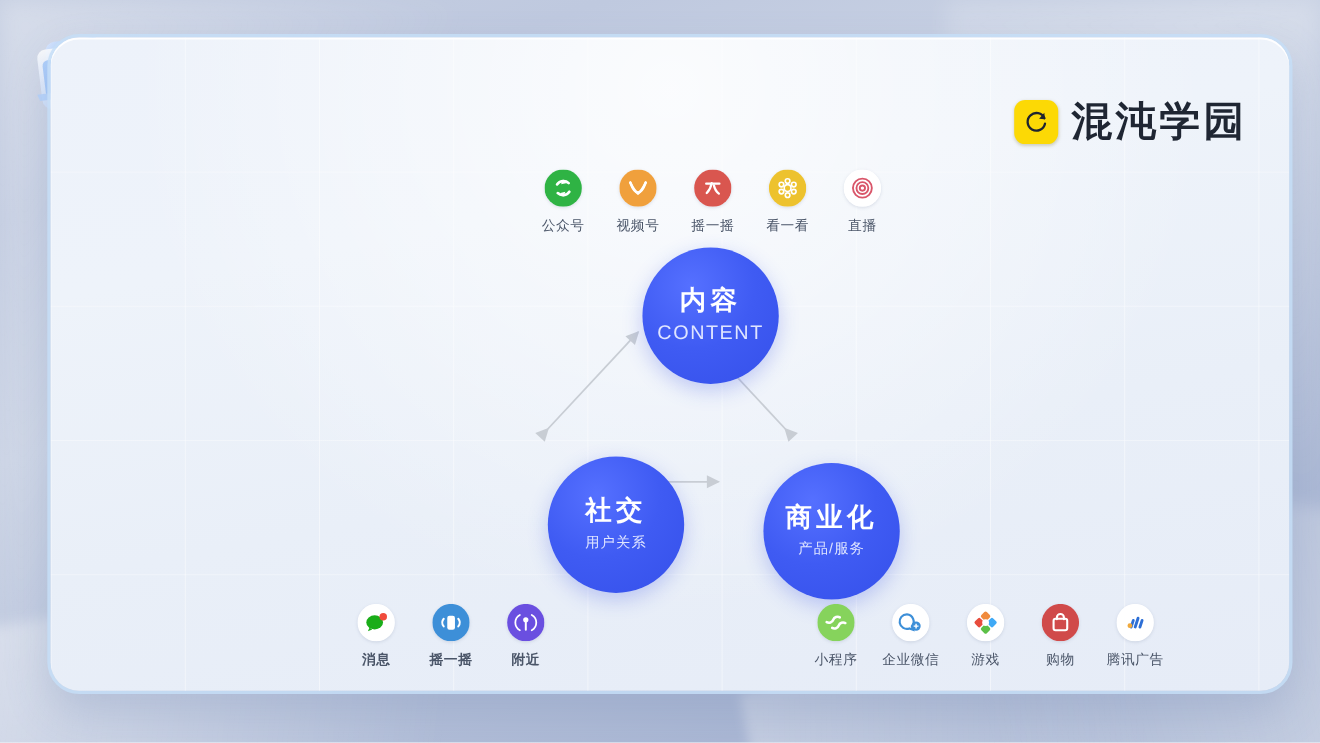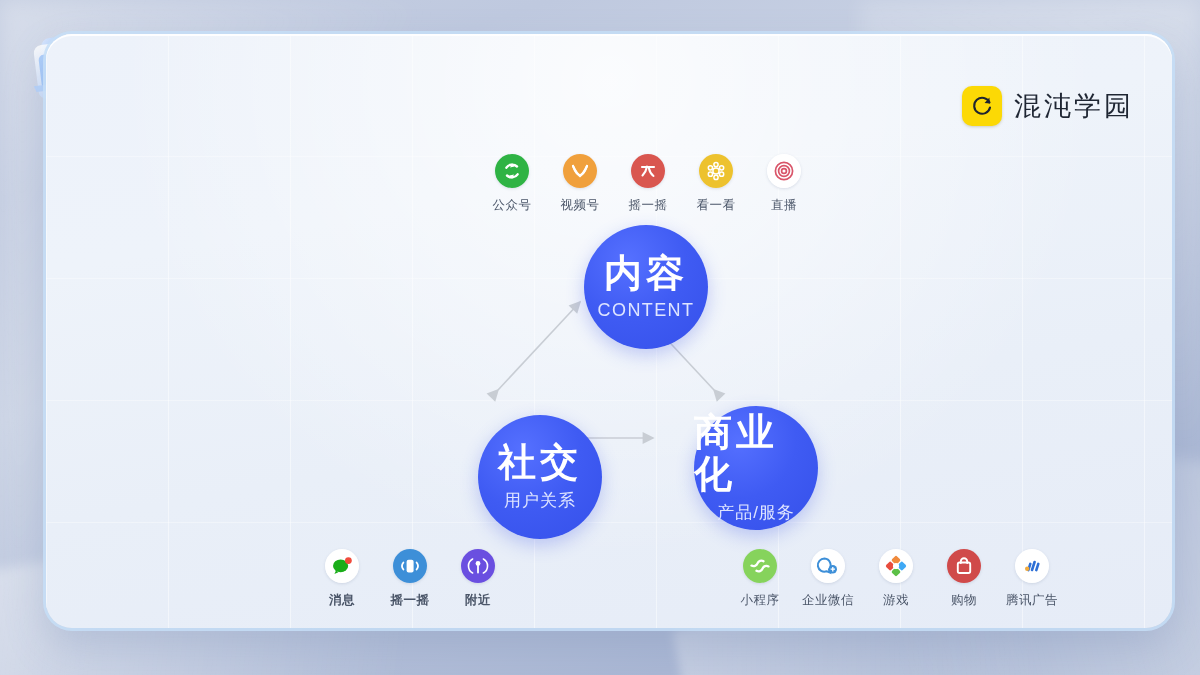--- a/index.html
+++ b/index.html
@@ -54,40 +54,40 @@
 
   
   .brand{position:absolute;right:38px;top:52px;display:flex;align-items:center;gap:12px;}
   .brand-mark{
     width:40px;height:40px;border-radius:10px;background:#fcd905;
     display:flex;align-items:center;justify-content:center;
     box-shadow:0 1px 3px rgba(100,90,20,.25);
   }
   .brand-name{
     font-family:"DejaVu Serif","Liberation Serif",serif;
-    font-size:27px;color:#1f2633;letter-spacing:3px;font-weight:400;
+    font-size:37px;color:#1f2633;letter-spacing:3px;font-weight:700;
   }
 
   
   .deco{position:absolute;left:26px;top:26px;width:82px;height:86px;transform:rotate(-7deg);}
 
   
   .diagram{position:absolute;inset:0;}
   .node{
     position:absolute;border-radius:50%;
     background:radial-gradient(circle at 36% 28%,#5570ff 0%,#3f5bf3 48%,#3550ea 100%);
     display:flex;flex-direction:column;align-items:center;justify-content:center;
     box-shadow:0 6px 18px rgba(60,85,230,.28);
   }
-  .node .cn{color:#fff;font-size:38px;font-weight:700;letter-spacing:4px;line-height:1.1;}
+  .node .cn{color:#fff;font-size:24px;font-weight:700;letter-spacing:4px;line-height:1.1;}
   .node .en{color:#dfe5ff;font-size:18px;letter-spacing:1.4px;margin-top:5px;}
-  .node .en.zh{font-size:17px;letter-spacing:1px;}
+  .node .en.zh{font-size:13px;letter-spacing:1px;}
   #node-content{left:538px;top:191px;width:124px;height:124px;}
-  #node-social{left:432px;top:381px;width:124px;height:124px;text-align:right;}
-  #node-biz{left:648px;top:372px;width:124px;height:124px;justify-content:center;}
+  #node-social{left:452px;top:381px;width:124px;height:124px;text-align:right;}
+  #node-biz{left:648px;top:387px;width:124px;height:124px;justify-content:center;}
 
   
   .icon-row{position:absolute;display:flex;}
   .icon-cell{display:flex;flex-direction:column;align-items:center;width:68px;}
   .ic{width:34px;height:34px;border-radius:50%;display:flex;align-items:center;justify-content:center;
      box-shadow:0 1px 3px rgba(90,105,140,.18);}
   .ic-label{margin-top:9px;font-size:12.5px;color:#4a5568;letter-spacing:.5px;white-space:nowrap;}
   #row-top{left:432px;top:120px;}
   #row-left{left:262px;top:515px;font-weight:bold;}
   #row-right{left:680px;top:515px;}

